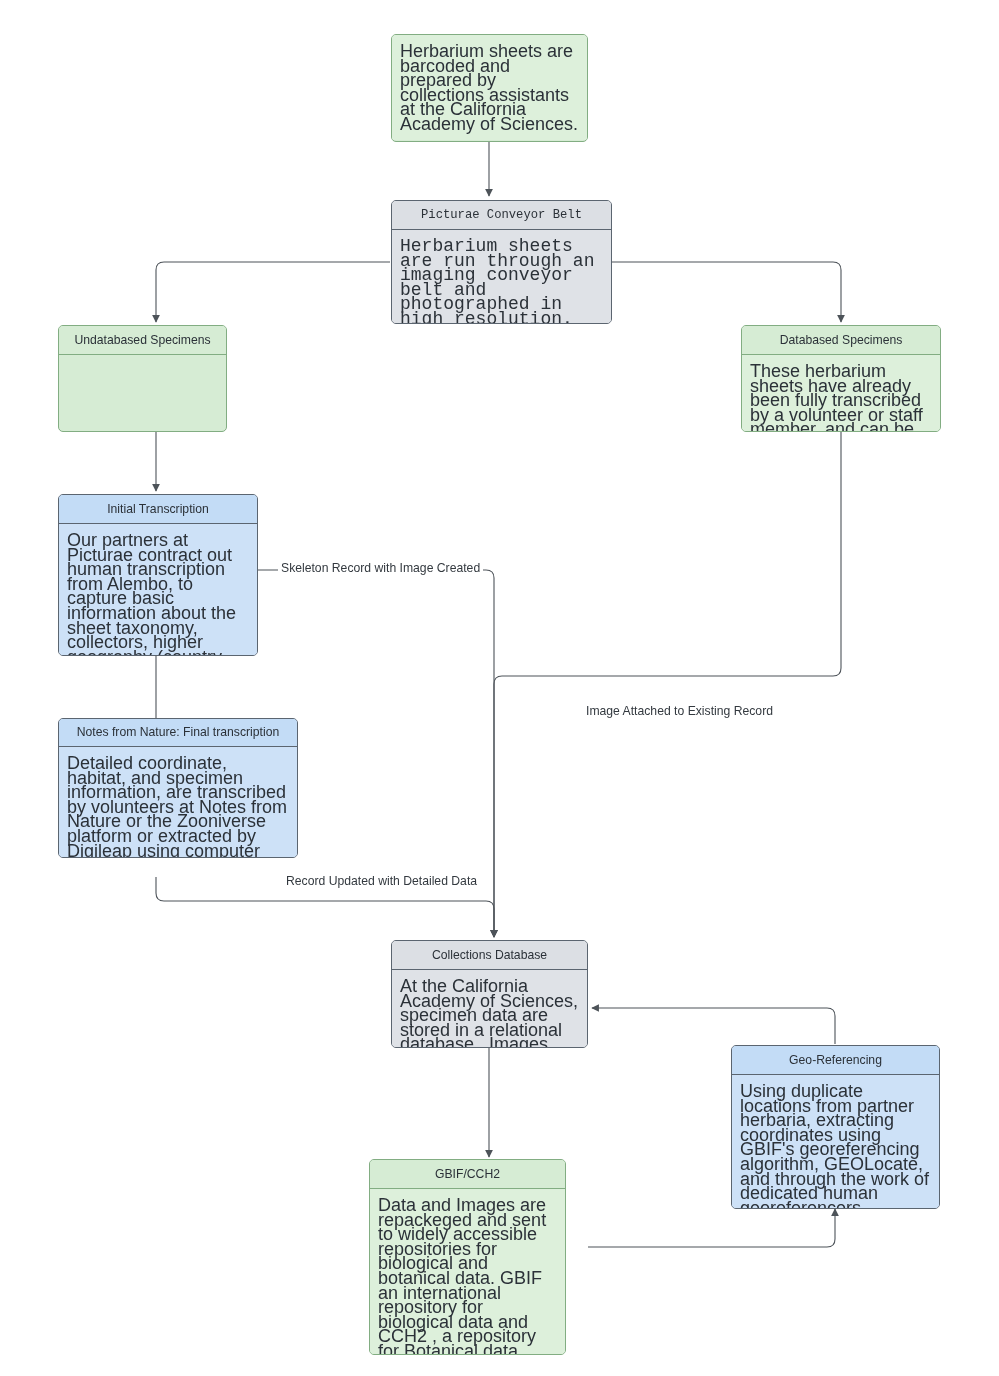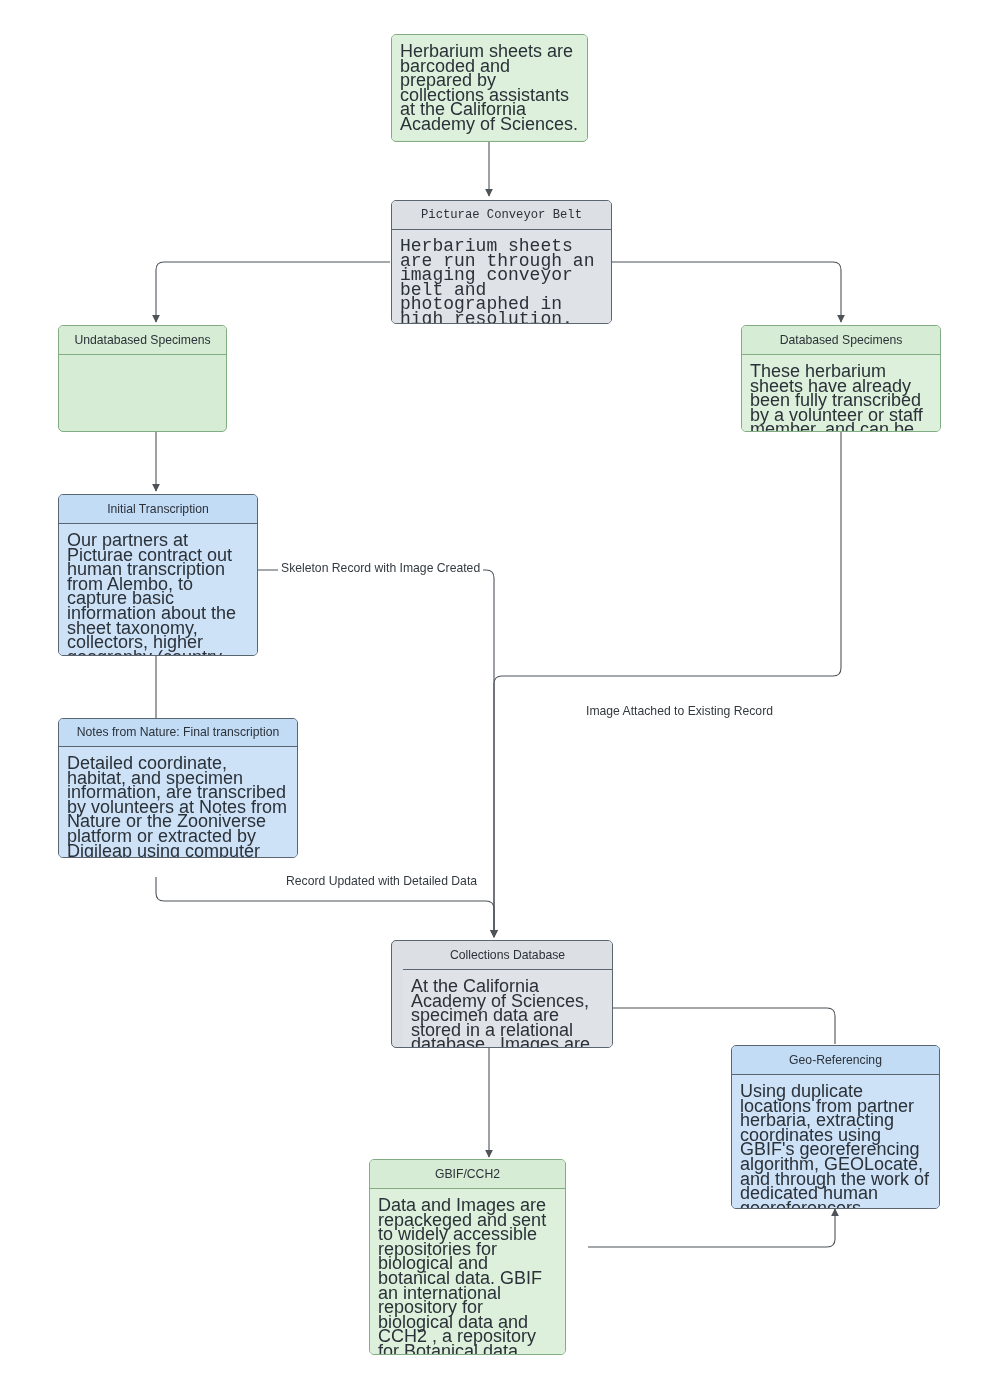--- a/index.html
+++ b/index.html
@@ -134,21 +134,21 @@
   <div class="node n-blue" style="left:58px; top:494px; width:200px; height:162px;">
     <div class="node-title">Initial Transcription</div>
     <div class="node-body">Our partners at Picturae contract out human transcription from Alembo, to capture basic information about the sheet taxonomy, collectors, higher geography (country, state, county) and non-coordinate locality information.</div>
   </div>
 
   <div class="node n-blue" style="left:58px; top:718px; width:240px; height:140px;">
     <div class="node-title" style="line-height:15px;">Notes from Nature: Final transcription</div>
     <div class="node-body">Detailed coordinate, habitat, and specimen information, are transcribed by volunteers at Notes from Nature or the Zooniverse platform or extracted by Digileap using computer vision.</div>
   </div>
 
-  <div class="node n-gray" style="left:391px; top:940px; width:222px; height:108px;padding-left:11px;">
+  <div class="node n-gray" style="left:391px; top:940px; width:197px; height:108px;">
     <div class="node-title">Collections Database</div>
     <div class="node-body">At the California Academy of Sciences, specimen data are stored in a relational database.  Images are attached to existing database records, or imported along with new records.</div>
   </div>
 
   <div class="node n-blue" style="left:731px; top:1045px; width:209px; height:164px;">
     <div class="node-title">Geo-Referencing</div>
     <div class="node-body">Using duplicate locations from partner herbaria, extracting coordinates using GBIF's georeferencing algorithm, GEOLocate, and through the work of dedicated human georeferencers, specific coordinates can be assigned to records without geographic coordinates.</div>
   </div>
 
   <div class="node n-green" style="left:369px; top:1159px; width:197px; height:196px;">

